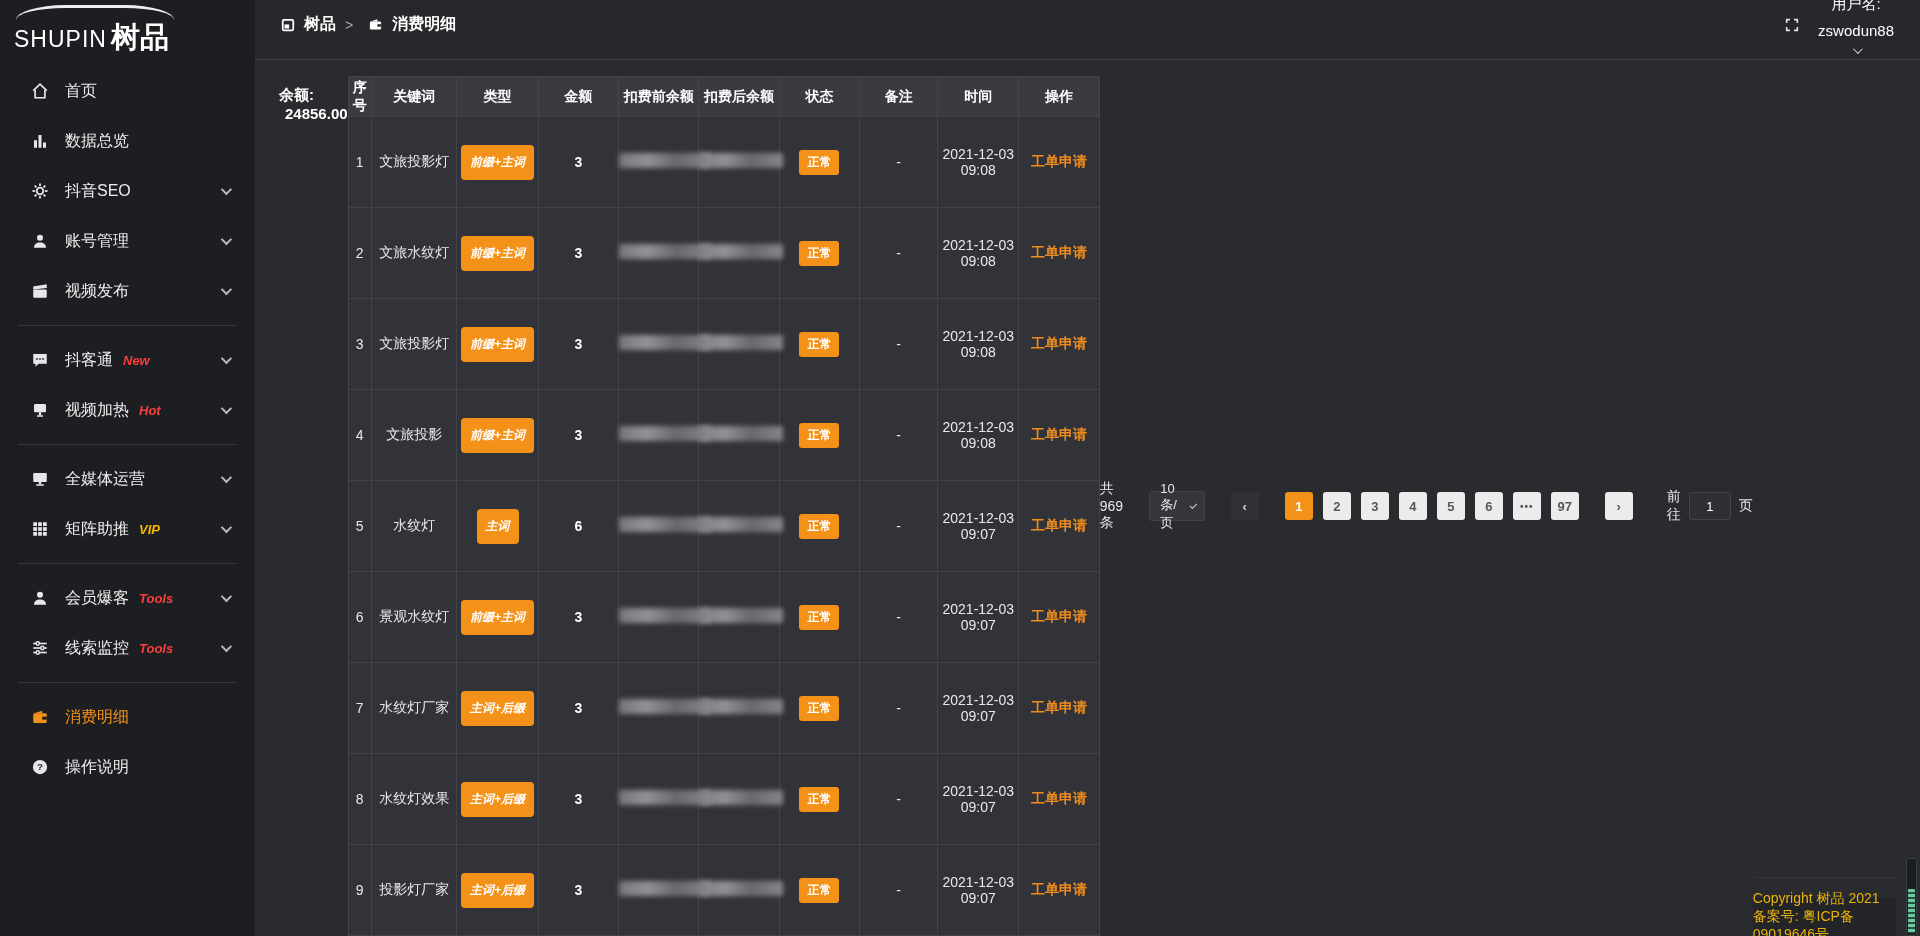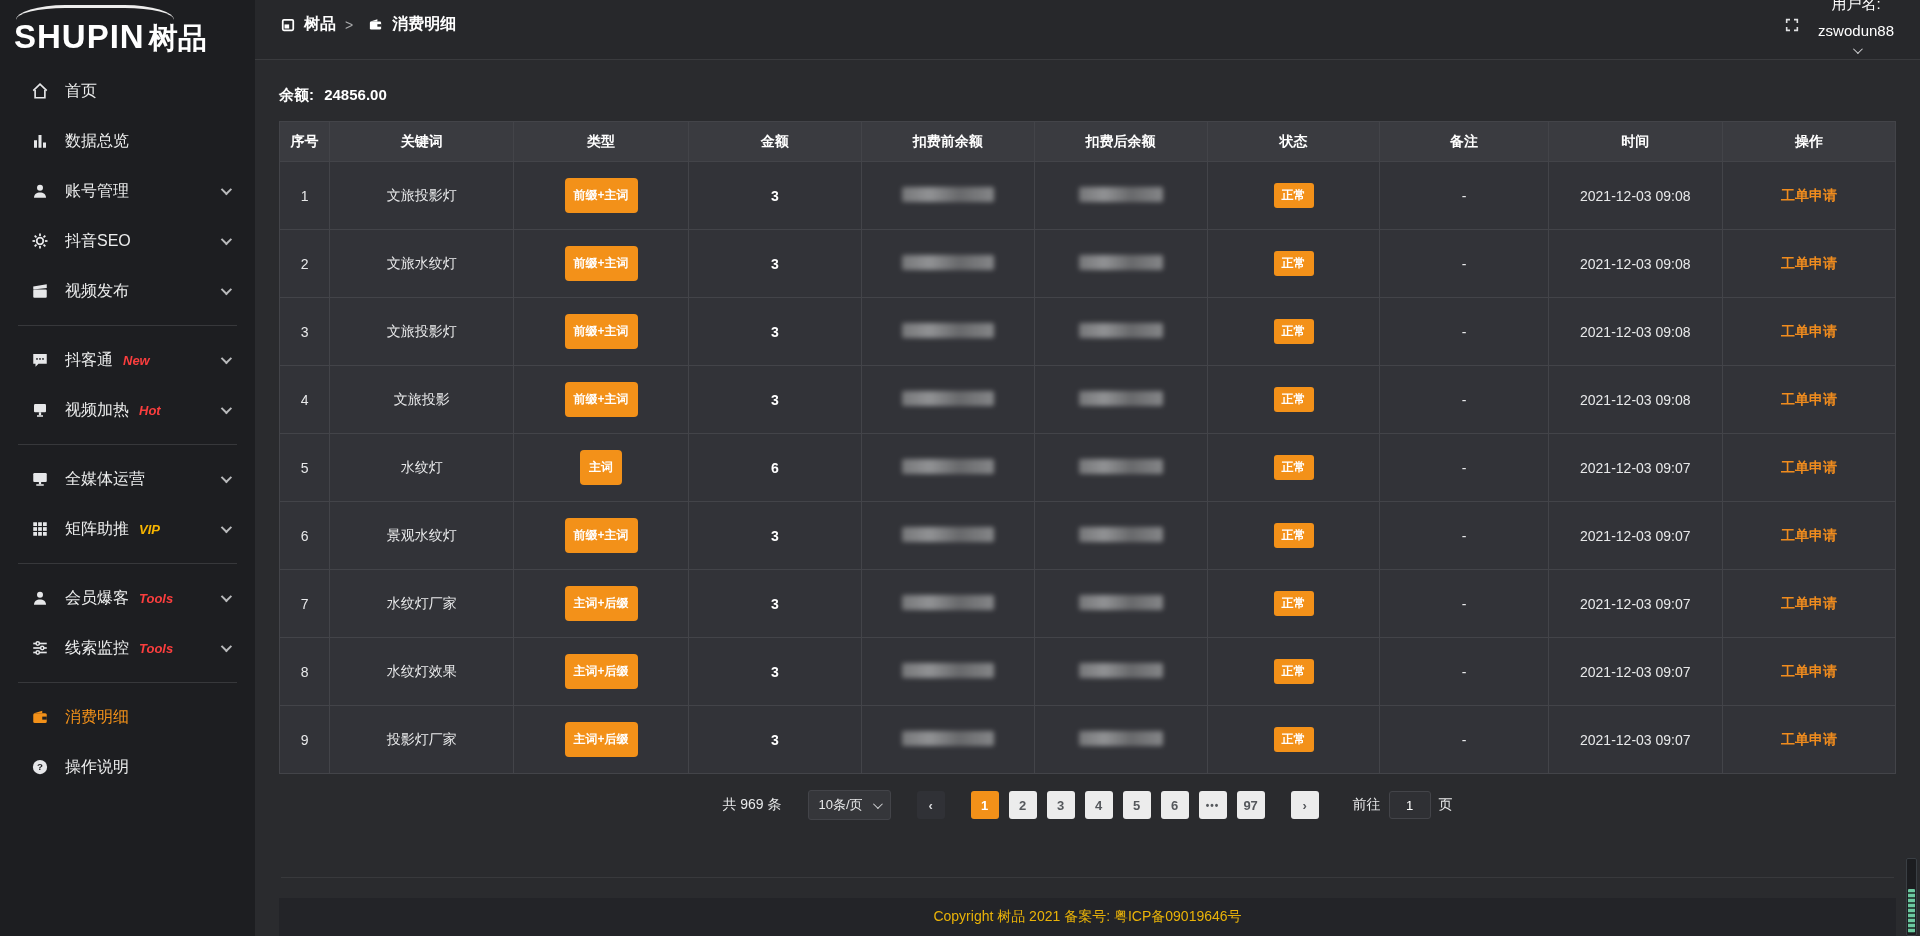--- a/index.html
+++ b/index.html
@@ -5,21 +5,21 @@
   * { margin:0; padding:0; box-sizing:border-box; }
   html,body { width:1920px; height:936px; overflow:hidden; background:#2a2b2e;
     font-family:"Liberation Sans","DejaVu Sans",sans-serif; }
   .app { display:flex; width:1920px; height:936px; }
 
   
   .sidebar { width:255px; min-width:255px; background:#1d1e21; color:#e3e4e6; height:936px; }
   .logo { position:relative; padding:18px 0 10px 14px; height:62px; }
   .logo-arc { position:absolute; top:5px; left:16px; width:158px; height:15px;
     border-top:3px solid #ededed; border-radius:50% 50% 0 0 / 160% 160% 0 0; }
-  .logo-en { font-size:33px; font-weight:700; color:#fff; letter-spacing:1px; }
+  .logo-en { font-size:23px; font-weight:400; color:#fff; letter-spacing:1px; }
   .logo-cn { font-size:29px; font-weight:800; color:#fff; margin-left:4px; }
   .nav { padding-top:4px; }
   .side-item { display:flex; align-items:center; height:50px; padding:0 26px 0 30px; cursor:pointer; }
   .side-item .ic { width:20px; display:flex; justify-content:center; }
   .side-label { margin-left:15px; font-size:16px; color:#eceded; }
   .side-item.active .side-label { color:#f39119; }
   .side-badge { margin-left:10px; font-size:13px; font-weight:800; font-style:italic; }
   .side-badge:empty { display:none; }
   .badge-red { color:#fa3e3e; }
   .badge-gold { color:#f8b600; }
@@ -31,33 +31,33 @@
   .main { flex:1; display:flex; flex-direction:column; height:936px; }
   .topbar { height:60px; background:#27282b; border-bottom:1px solid #3a3b3e;
     display:flex; align-items:center; padding:0 26px 10px 26px; color:#fff; }
   .crumbs { display:flex; align-items:center; gap:9px; font-size:16px; font-weight:700; }
   .crumb-sep { color:#a9aaac; font-size:14px; font-weight:400; }
   .topbar-right { margin-left:auto; display:flex; align-items:center; gap:18px; font-size:15px; }
   .user-wrap { display:flex; align-items:center; gap:8px; cursor:pointer;flex-direction:column; }
   .chev-sm { width:7px; height:7px; border-right:1.7px solid #cfd0d2; border-bottom:1.7px solid #cfd0d2;
     transform:rotate(45deg) translateY(-2px); }
 
-  .content { flex:1; padding:0 24px; display:flex; flex-direction:column; }
+  .content { flex:1; padding:0 24px; display:flex; }
   .balance { margin-top:26px; font-size:15px; font-weight:700; color:#fff; }
   .balance b { margin-left:6px; }
 
   
   table { width:100%; border-collapse:collapse; margin-top:16px; table-layout:fixed;
     background:#323338; }
   th, td { border:1px solid #434449; text-align:center; color:#e8e9ea; font-size:14px; }
   thead tr { background:#3a3b40; height:40px; }
   th { font-weight:700; color:#fff; }
   tbody tr { height:68px; }
   .type-badge { display:inline-block; background:#f39119; color:#fff; font-size:12px;
-    font-weight:700; padding:9px 9px; border-radius:4px; }
+    font-weight:700; padding:9px 9px; border-radius:4px;font-style:italic; }
   .status-badge { display:inline-block; background:#f39119; color:#fff; font-size:12px;
     font-weight:700; padding:4px 8px; border-radius:3px; }
   .blur-block { display:inline-block; width:92px; height:15px; border-radius:2px; opacity:.9;
     background:linear-gradient(90deg,#7d7e80,#9c9d9f 30%,#6e6f71 62%,#8f9092); filter:blur(2.5px); }
   .col-amount { font-weight:700; color:#fff; }
   .action-link { color:#f08c1e; font-weight:700; font-size:14px; cursor:pointer; text-decoration:none; }
 
   
   .pagination { margin-top:16px; display:flex; align-items:center; justify-content:center;
     gap:26px; color:#e8e9ea; font-size:14px; }
@@ -116,45 +116,45 @@
               <rect x="10" y="4" width="4" height="17" fill="#e6e7e9"></rect>
               <rect x="16" y="14" width="4" height="7" fill="#e6e7e9"></rect>
             </svg>
         </span>
         <span class="side-label">数据总览</span>
       </div>
 
       <div class="side-item">
         <span class="ic">
           <svg width="18" height="18" viewBox="0 0 24 24">
-              <circle cx="12" cy="7.5" r="4" fill="#e6e7e9"></circle>
-              <path d="M4 21c0-4.5 3.6-7 8-7s8 2.5 8 7z" fill="#e6e7e9"></path>
-            </svg>
-        </span>
-        <span class="side-label">账号管理</span>
-        <span class="chev"></span>
-      </div>
-
-      <div class="side-item">
-        <span class="ic">
-          <svg width="18" height="18" viewBox="0 0 24 24">
               <circle cx="12" cy="12" r="4.4" fill="none" stroke="#e6e7e9" stroke-width="2.4"></circle>
               <g stroke="#e6e7e9" stroke-width="2.4">
                 <path d="M12 2v3.4"></path>
                 <path d="M12 18.6V22"></path>
                 <path d="M2 12h3.4"></path>
                 <path d="M18.6 12H22"></path>
                 <path d="M4.9 4.9l2.4 2.4"></path>
                 <path d="M16.7 16.7l2.4 2.4"></path>
                 <path d="M19.1 4.9l-2.4 2.4"></path>
                 <path d="M7.3 16.7l-2.4 2.4"></path>
               </g>
             </svg>
         </span>
         <span class="side-label">抖音SEO</span>
+        <span class="chev"></span>
+      </div>
+
+      <div class="side-item">
+        <span class="ic">
+          <svg width="18" height="18" viewBox="0 0 24 24">
+              <circle cx="12" cy="7.5" r="4" fill="#e6e7e9"></circle>
+              <path d="M4 21c0-4.5 3.6-7 8-7s8 2.5 8 7z" fill="#e6e7e9"></path>
+            </svg>
+        </span>
+        <span class="side-label">账号管理</span>
         <span class="chev"></span>
       </div>
 
       <div class="side-item">
         <span class="ic">
           <svg width="18" height="18" viewBox="0 0 24 24">
               <polygon points="3,6 21,3 21,8 3,10" fill="#e6e7e9"></polygon>
               <rect x="3" y="10" width="18" height="11" rx="1.5" fill="#e6e7e9"></rect>
             </svg>
         </span>

